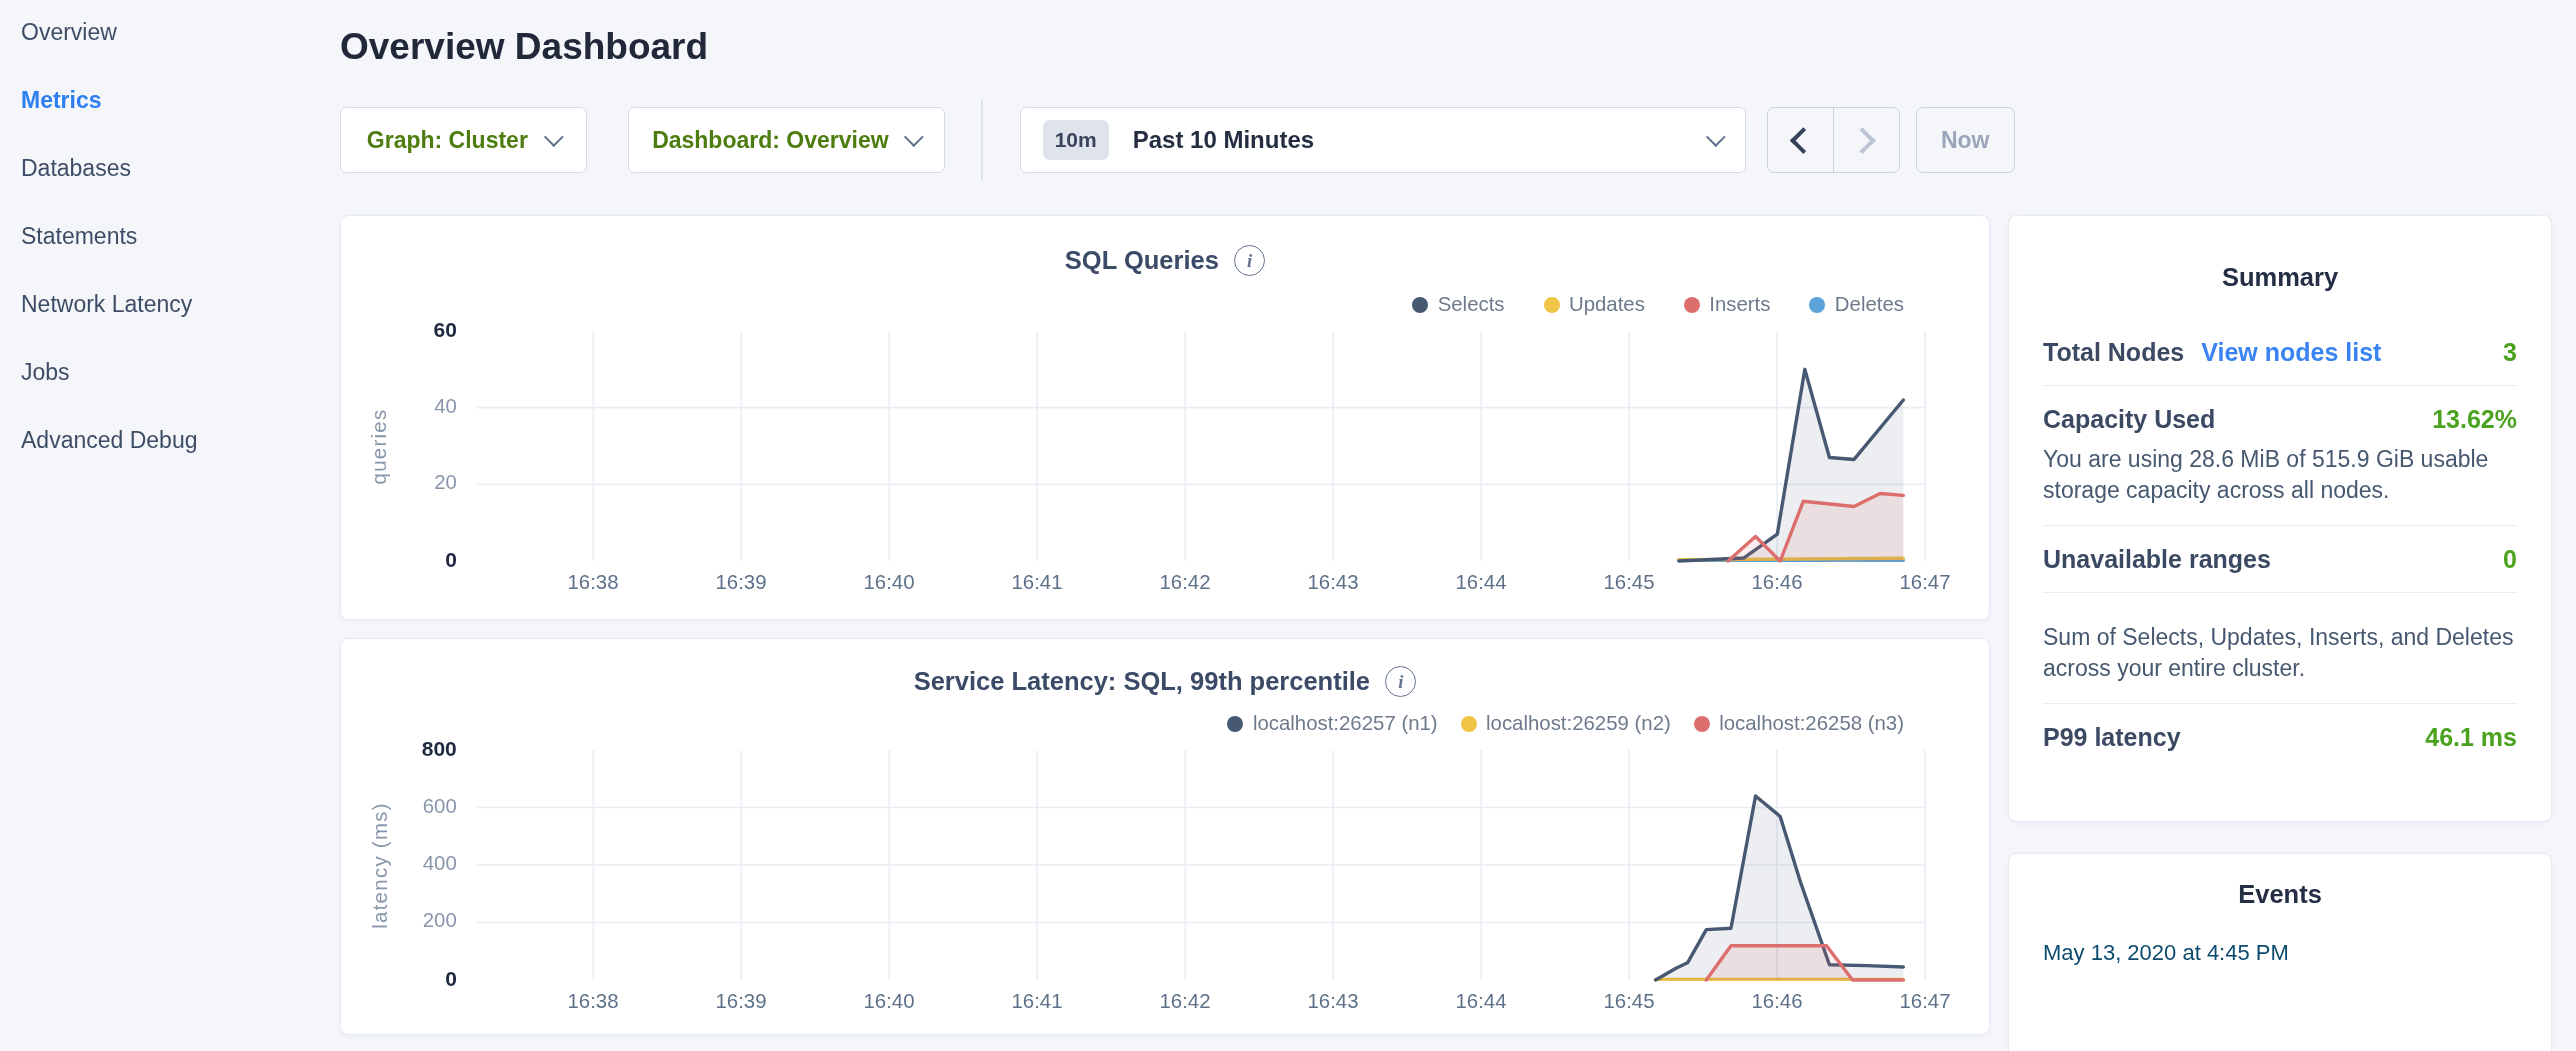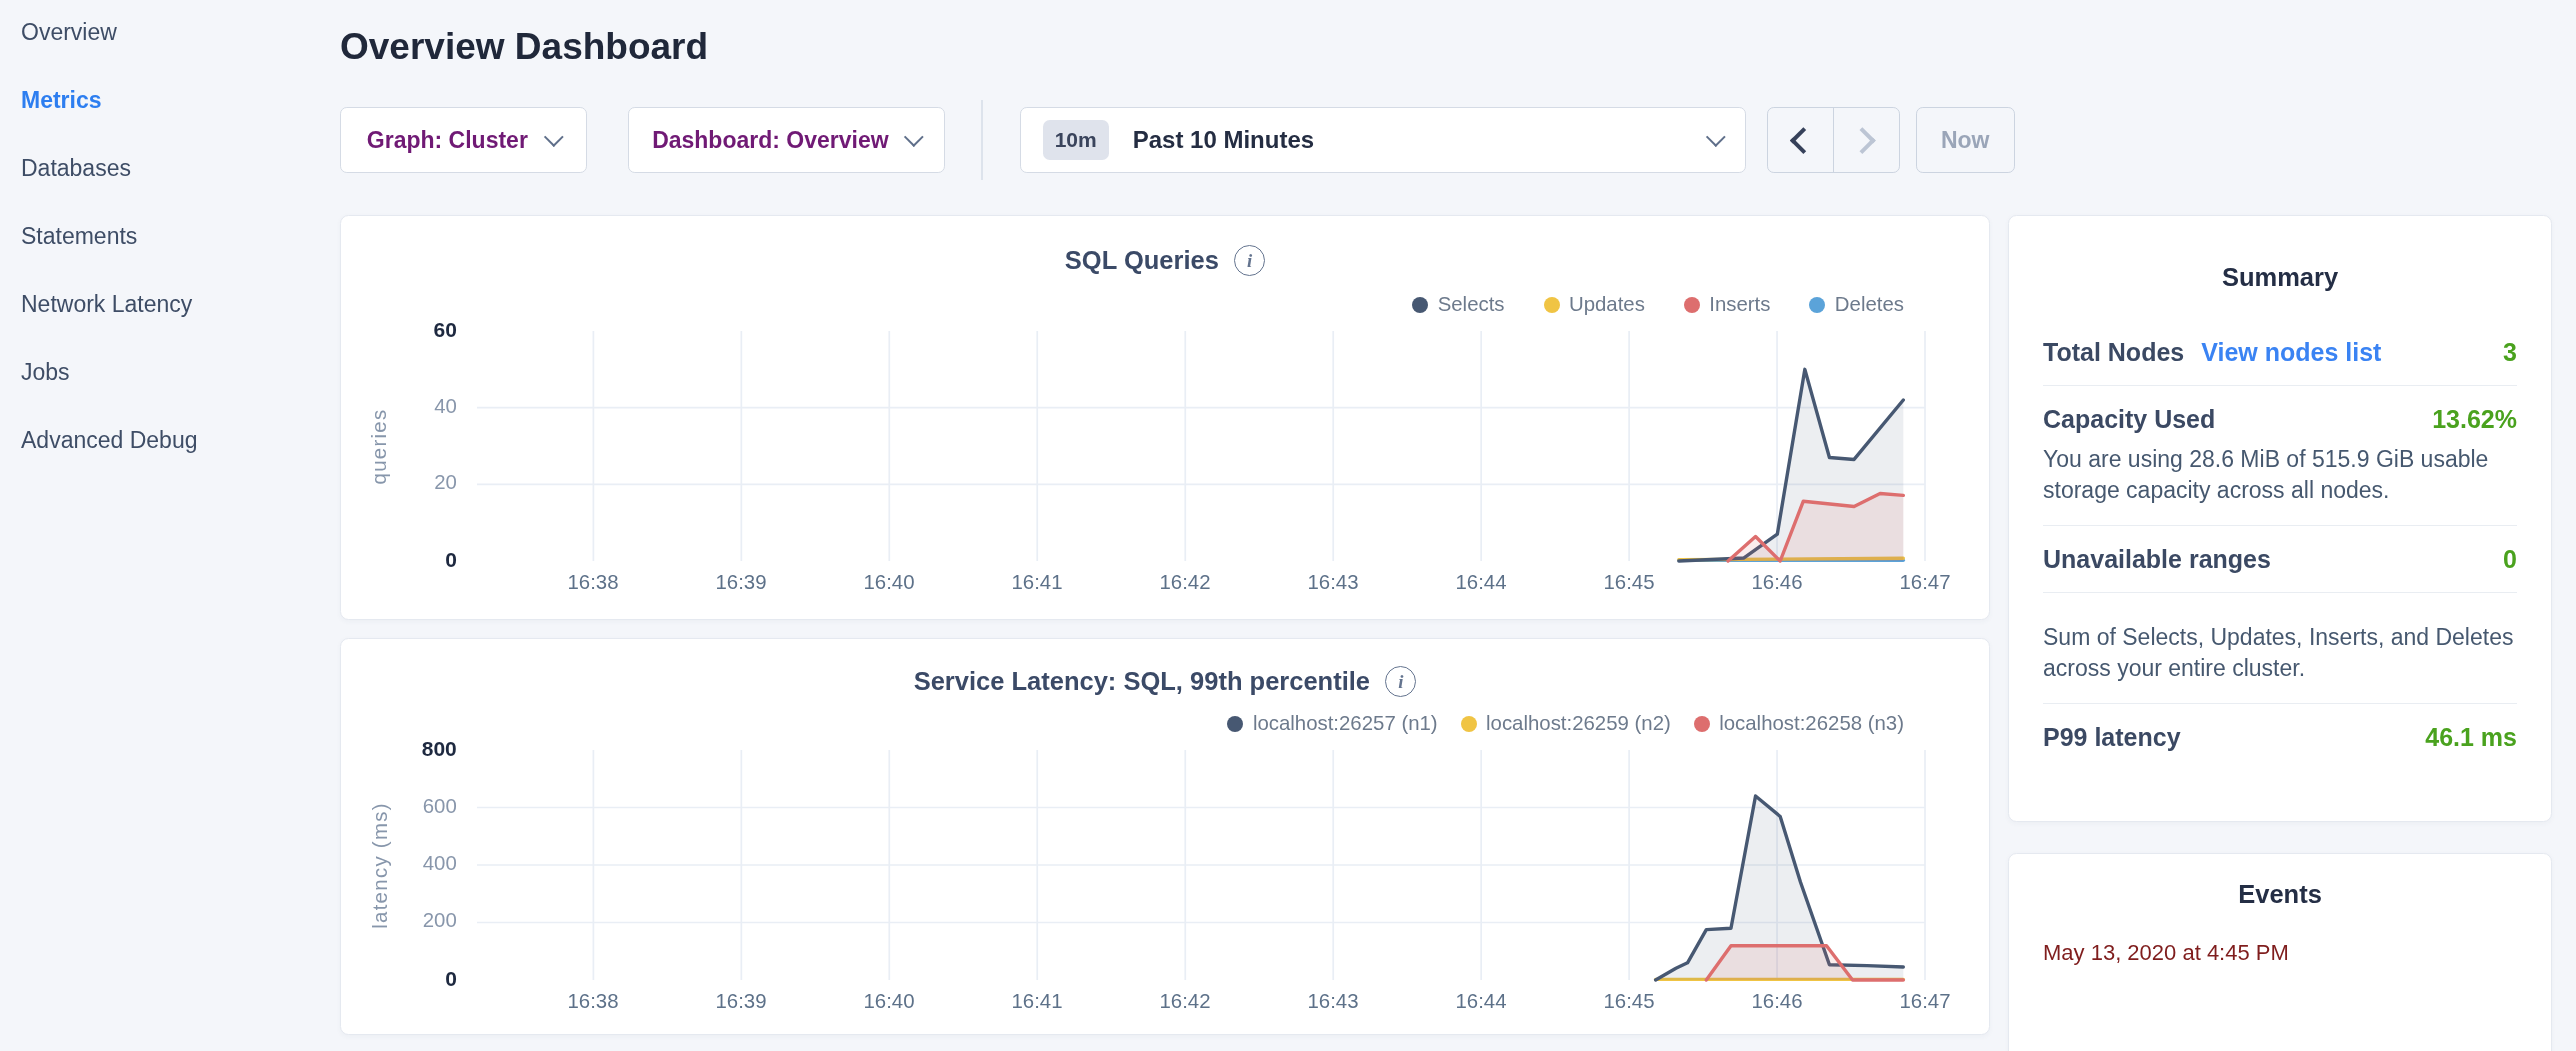--- a/index.html
+++ b/index.html
@@ -23,21 +23,21 @@
   
   .page-title {
     position: absolute; left: 340px; top: 25.5px;
     font-size: 37px; font-weight: bold; color: #20283a;
   }
   
   .controls { position: absolute; left: 340px; top: 107px; display: flex; height: 66px; align-items: stretch; }
   .dd, .timebox, .nowbtn, .pager { border: 1.7px solid #d5dbe5; border-radius: 6.8px; background: #fff; }
   .dd {
     display: flex; align-items: center; justify-content: center; gap: 18.7px;
-    font-size: 23px; font-weight: bold; color: #701a75; cursor: pointer;
+    font-size: 23px; font-weight: bold; color: #4d7c0f; cursor: pointer;
   }
   .dd1 { width: 247px; margin-right: 41px; }
   .dd2 { width: 317px; margin-right: 36px; }
   .vdiv { width: 1.7px; background: #dde3ec; margin: -6.8px 37px -6.8px 0; }
   .timebox { width: 726px; margin-right: 21px; display: flex; align-items: center; padding: 8px 22px; cursor: pointer; }
   .badge {
     background: #dfe3ec; border-radius: 6.8px; padding: 7.7px 12px;
     font-size: 21px; font-weight: bold; color: #3a445c;
   }
   .time-label { margin-left: 24px; font-size: 24px; font-weight: bold; color: #242d42; }
@@ -101,21 +101,21 @@
   .summary-card .side-heading { margin-bottom: 27px; }
   .events-card .side-heading { margin-bottom: 31px; }
   .srow { padding: 18.7px 0; border-bottom: 1.7px solid #e9edf2; }
   .srow:last-child { border-bottom: none; }
   .srow-line { display: flex; align-items: baseline; }
   .srow-label { font-size: 25px; font-weight: bold; color: #3b4963; }
   .srow-link { font-size: 25px; font-weight: bold; color: #3a83f3; text-decoration: none; margin-left: 17px; }
   .srow-value { margin-left: auto; font-size: 25px; font-weight: bold; color: #4aa21e; white-space: nowrap; }
   .srow-sub { margin-top: 10.2px; font-size: 23px; color: #46586f; line-height: 31px; }
   .event-text { font-size: 25px; color: #2b3850; line-height: 37px; }
-  .event-time { margin-top: 8.5px; font-size: 22px; color: #7f1d1d; }
+  .event-time { margin-top: 8.5px; font-size: 22px; color: #0c4a6e; }
 </style>
 </head>
 <body>
 
 <div class="page">
 
   <nav class="sidebar">
       <div class="nav-item">Overview</div>
       <div class="nav-item active">Metrics</div>
       <div class="nav-item">Databases</div>

